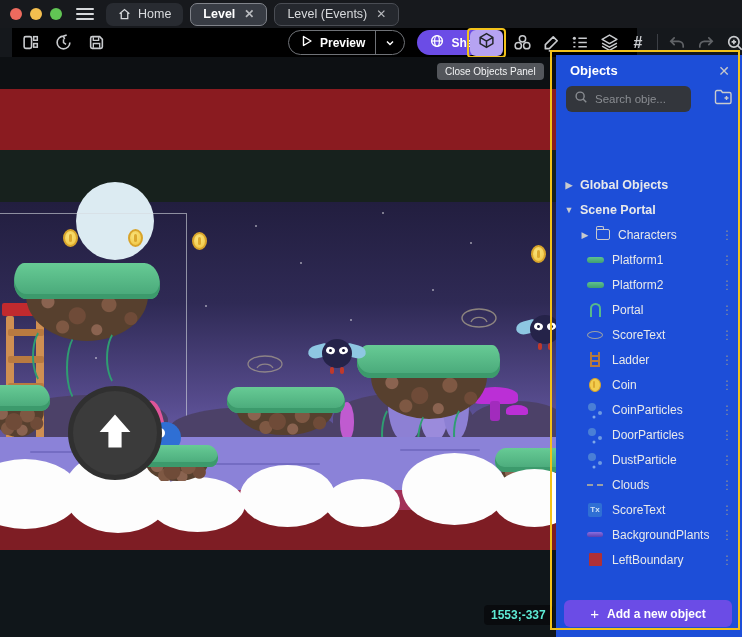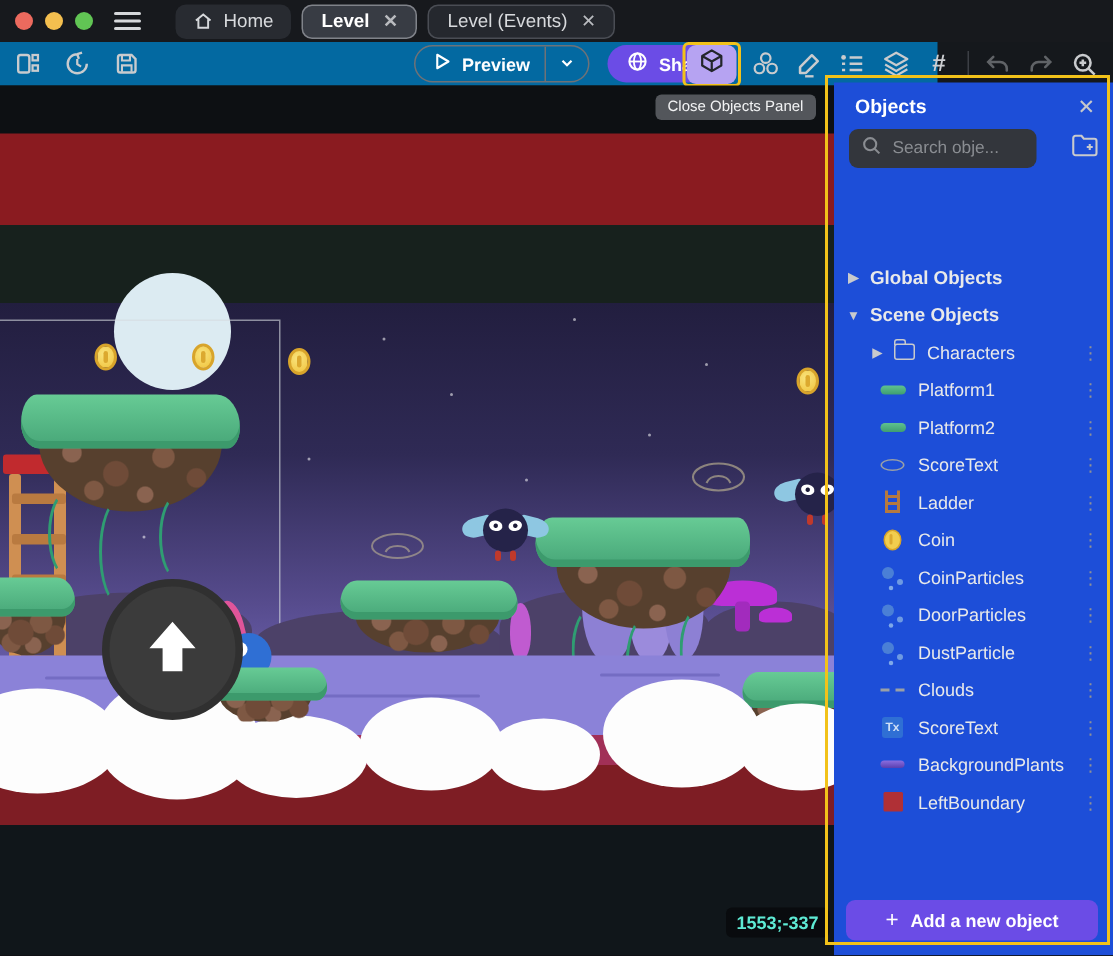--- a/index.html
+++ b/index.html
@@ -6,30 +6,30 @@
   *{box-sizing:border-box;font-family:"Liberation Sans",sans-serif;}
   .app{position:relative;width:742px;height:637px;background:#15181c;overflow:hidden;}
 
   
   .titlebar{position:absolute;left:0;top:0;width:742px;height:28px;background:#17191d;display:flex;align-items:center;}
   .traffic{display:flex;gap:8px;margin-left:10px;}
   .light{width:12px;height:12px;border-radius:50%;}
   .light.red{background:#ec6a5e}.light.yellow{background:#f4bf4f}.light.green{background:#61c554}
   .hamburger{margin-left:14px;width:18px;height:12px;display:flex;flex-direction:column;justify-content:space-between;cursor:pointer;}
   .hamburger i{display:block;height:2px;background:#d6d8db;border-radius:1px;}
-  .tabs{display:flex;gap:7px;margin-left:23px;}
+  .tabs{display:flex;gap:7px;margin-left:12px;}
   .tab{height:23px;display:flex;align-items:center;gap:7px;padding:0 12px;border-radius:7px;background:#25282e;color:#d8dadd;font-size:12.5px;}
   .tab.home{background:#282b31;}
   .tab.active{background:#383c44;border:1px solid #80838a;color:#fff;font-weight:bold;}
   .tab.outlined{border:1px solid #4a4d54;}
   .tab .x{color:#b9bbbf;font-size:12px;margin-left:2px;cursor:pointer;}
   .tab svg{display:block;}
 
   
-  .toolbar{position:absolute;left:0;top:28px;width:625px;height:29px;background:#0369a1;}
+  .toolbar{position:absolute;left:12px;top:28px;width:625px;height:29px;background:#000000;}
   .tb-left{position:absolute;left:8px;top:0;height:29px;display:flex;align-items:center;gap:13px;}
   .tb-center{position:absolute;left:276px;top:2px;display:flex;align-items:center;gap:12px;}
   .icon-btn{width:20px;height:20px;display:flex;align-items:center;justify-content:center;cursor:pointer;}
   .icon-btn svg{display:block;}
   .btn-preview{display:flex;align-items:center;height:25px;border:1px solid #6f7277;border-radius:14px;color:#fff;overflow:hidden;}
   .btn-preview .main{display:flex;align-items:center;gap:7px;padding:0 10px 0 12px;font-size:12px;font-weight:bold;cursor:pointer;}
   .btn-preview .drop{display:flex;align-items:center;padding:0 9px;border-left:1px solid #6f7277;height:100%;cursor:pointer;}
   .btn-share{display:flex;align-items:center;gap:7px;height:25px;padding:0 13px;border-radius:14px;background:#6b4ce6;color:#fff;font-size:12px;font-weight:bold;cursor:pointer;}
   .tb-right{position:absolute;left:458px;top:0;height:29px;display:flex;align-items:center;gap:9px;}
   .tool-sel{width:33px;height:26px;background:#b6a3f2;border-radius:6px;display:flex;align-items:center;justify-content:center;position:relative;cursor:pointer;}
@@ -449,21 +449,21 @@
           </svg>
       </span>
     </div>
     <div class="tree" id="tree-top">
       <div class="trow section">
         <span class="arrow">▶</span>
         <span>Global Objects</span>
       </div>
       <div class="trow section">
         <span class="arrow">▼</span>
-        <span>Scene Objects</span>
+        <span>Scene Portal</span>
       </div>
       <div class="trow folder">
         <span class="arrow">▶</span>
         <span class="folder-glyph"></span>
         <span>Characters</span>
         <span class="kebab"></span>
       </div>
       <div id="object-list">
           <div class="trow item">
             <span class="oicon">
@@ -474,20 +474,27 @@
           </div>
           <div class="trow item">
             <span class="oicon">
               <span class="oi-platform-green-icon"></span>
             </span>
             <span>Platform2</span>
             <span class="kebab"></span>
           </div>
           <div class="trow item">
             <span class="oicon">
+              <span class="oi-portal-icon"></span>
+            </span>
+            <span>Portal</span>
+            <span class="kebab"></span>
+          </div>
+          <div class="trow item">
+            <span class="oicon">
               <span class="oi-checkpoint-icon"></span>
             </span>
             <span>ScoreText</span>
             <span class="kebab"></span>
           </div>
           <div class="trow item">
             <span class="oicon">
               <span class="oi-ladder-icon"></span>
             </span>
             <span>Ladder</span>

